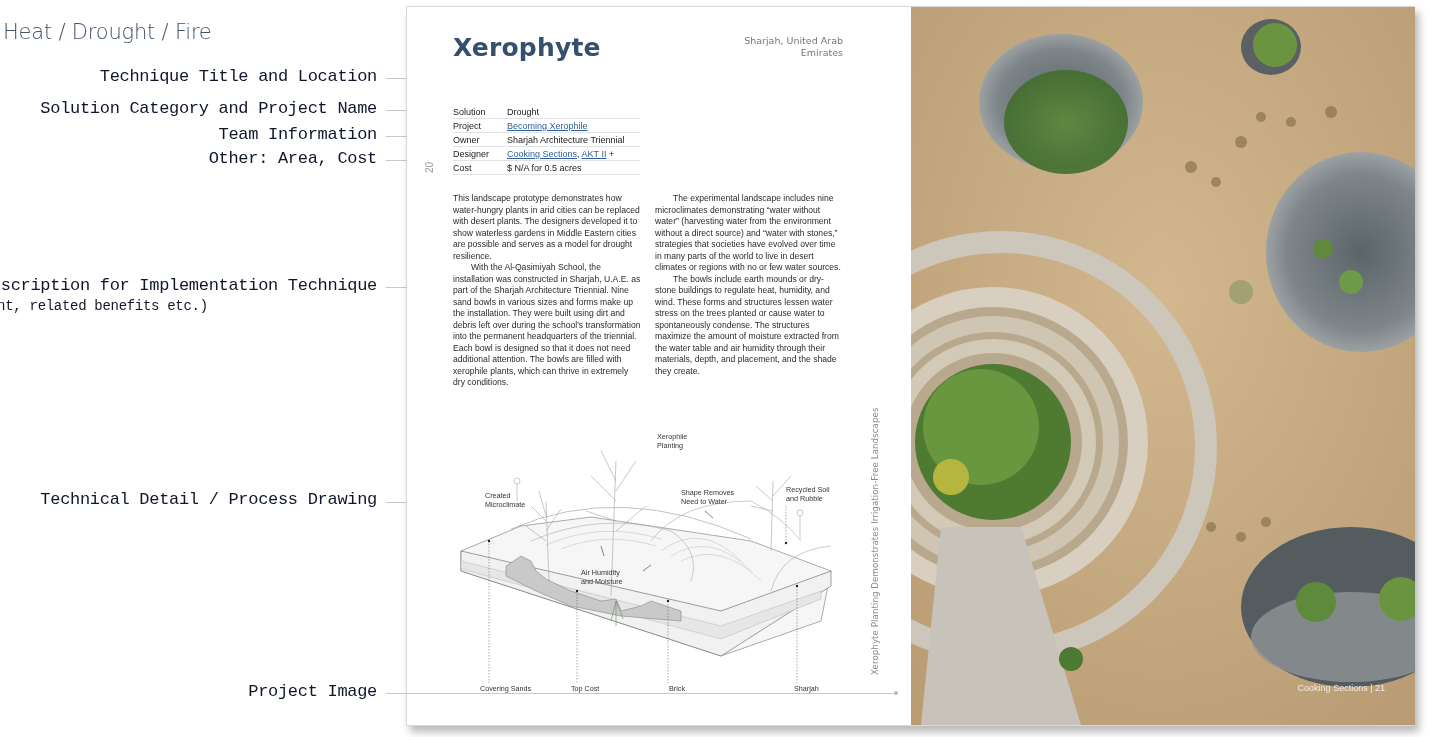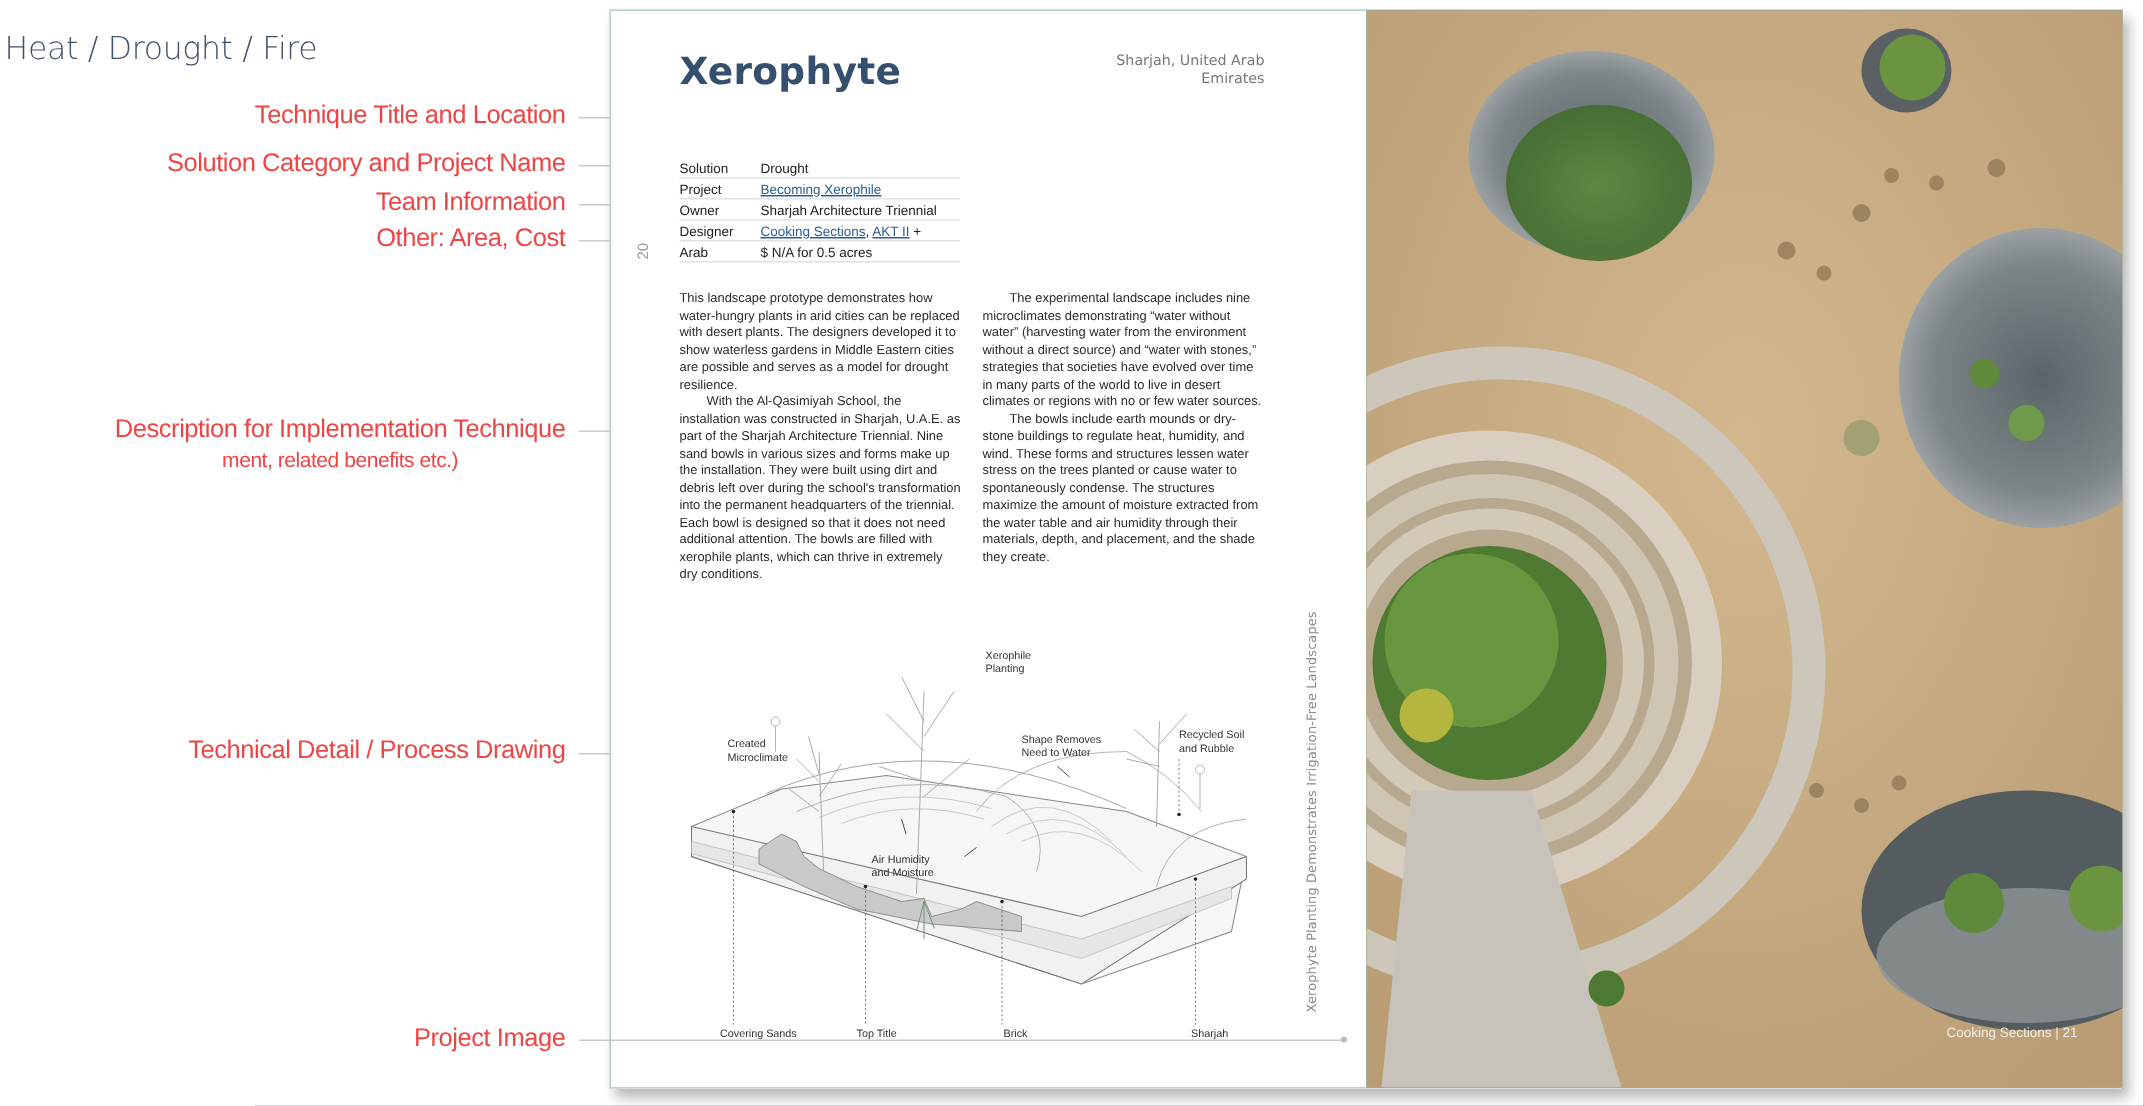--- a/index.html
+++ b/index.html
@@ -1,27 +1,27 @@
 <!DOCTYPE html>
 <html><head>
 <meta charset="utf-8">
 <style>
   * { box-sizing: border-box; margin: 0; padding: 0; }
   html, body { width: 1429px; height: 737px; background: #ffffff; overflow: hidden; }
   body { position: relative; font-family: "Liberation Sans", sans-serif; color: #333; }
 
   .category { position: absolute; left: 3px; top: 20px; font-size: 21px; color: #44546a; font-family: "DejaVu Sans", sans-serif; font-weight: 300; letter-spacing: -0.2px; }
 
-  .anno { position: absolute; right: 1052px; text-align: center; color: #ef4444; font-family: Liberation Sans, sans-serif; font-size: 17px; line-height: 20px; white-space: nowrap; letter-spacing: -0.3px; }
+  .anno { position: absolute; right: 1052px; text-align: left; color: #0f172a; font-family: Liberation Mono, monospace; font-size: 17px; line-height: 20px; white-space: nowrap; letter-spacing: -0.3px; }
   .anno small { font-size: 14px; }
   .leader { position: absolute; height: 1px; background: #c6c9cd; }
   .leader::after { content: ""; position: absolute; right: -2px; top: -2px; width: 4px; height: 4px; border-radius: 50%; background: #b8bcc0; }
 
   
-  .spread { position: absolute; left: 406px; top: 6px; width: 1009px; height: 720px; box-shadow: 4px 6px 8px rgba(0,0,0,0.28); background: #0f766e; border: 1px solid #d8d8d8; }
+  .spread { position: absolute; left: 406px; top: 6px; width: 1009px; height: 720px; box-shadow: 4px 6px 8px rgba(0,0,0,0.28); background: #a21caf; border: 1px solid #d8d8d8; }
   .page-left { position: absolute; left: 0; top: 0; width: 504px; height: 718px; background: #fff; }
   .page-right { position: absolute; left: 504px; top: 0; width: 504px; height: 718px; overflow: hidden; background: #c9ad85; text-decoration: underline; }
 
   .title { position: absolute; left: 46px; top: 26px; font-family: "DejaVu Sans", sans-serif; font-weight: bold; font-size: 25px; color: #34506e; letter-spacing: 0.2px; }
   .location { position: absolute; right: 68px; top: 28px; text-align: right; font-family: "DejaVu Sans", sans-serif; font-size: 9.5px; line-height: 12px; color: #777; margin-left: 39px; }
 
   .info { position: absolute; left: 46px; top: 98px; width: 187px; font-size: 9px; }
   .info-row { display: flex; height: 14px; align-items: center; border-bottom: 1px solid #dfe2e6; }
   .info-row .k { width: 54px; color: #222; }
   .info-row .v { color: #222; white-space: nowrap; }
@@ -90,21 +90,21 @@
       </div>
       <div class="info-row">
         <span class="k">Owner</span>
         <span class="v">Sharjah Architecture Triennial</span>
       </div>
       <div class="info-row">
         <span class="k">Designer</span>
         <span class="v"><a>Cooking Sections</a><span>, </span><a>AKT II</a><span> +</span></span>
       </div>
       <div class="info-row">
-        <span class="k">Arab</span>
+        <span class="k">Cost</span>
         <span class="v">$ N/A for 0.5 acres</span>
       </div>
     </div>
 
     <div class="pagenum">20</div>
 
     <div class="col col1">
       <p>This landscape prototype demonstrates how water-hungry plants in arid cities can be replaced with desert plants. The designers developed it to show waterless gardens in Middle Eastern cities are possible and serves as a model for drought resilience.</p>
       <p class="indent">With the Al-Qasimiyah School, the installation was constructed in Sharjah, U.A.E. as part of the Sharjah Architecture Triennial. Nine sand bowls in various sizes and forms make up the installation. They were built using dirt and debris left over during the school's transformation into the permanent headquarters of the triennial. Each bowl is designed so that it does not need additional attention. The bowls are filled with xerophile plants, which can thrive in extremely dry conditions.</p>
     </div>
@@ -182,21 +182,21 @@
         </div>
       <div class="dlabel" style="left:335px;top:64px">
           <div>Recycled Soil</div>
           <div>and Rubble</div>
         </div>
       <div class="dlabel" style="left:130px;top:147px">
           <div>Air Humidity</div>
           <div>and Moisture</div>
         </div>
       <div class="dlabel" style="left:29px;top:263px">Covering Sands</div>
-      <div class="dlabel" style="left:120px;top:263px">Top Title</div>
+      <div class="dlabel" style="left:120px;top:263px">Top Cost</div>
       <div class="dlabel" style="left:218px;top:263px">Brick</div>
       <div class="dlabel" style="left:343px;top:263px">Sharjah</div>
     </div>
 
     <div class="vert-caption">Xerophyte Planting Demonstrates Irrigation-Free Landscapes</div>
   </div>
 
   <div class="page-right">
     <svg class="photo" width="504" height="718" viewBox="0 0 504 718">
       <defs>

